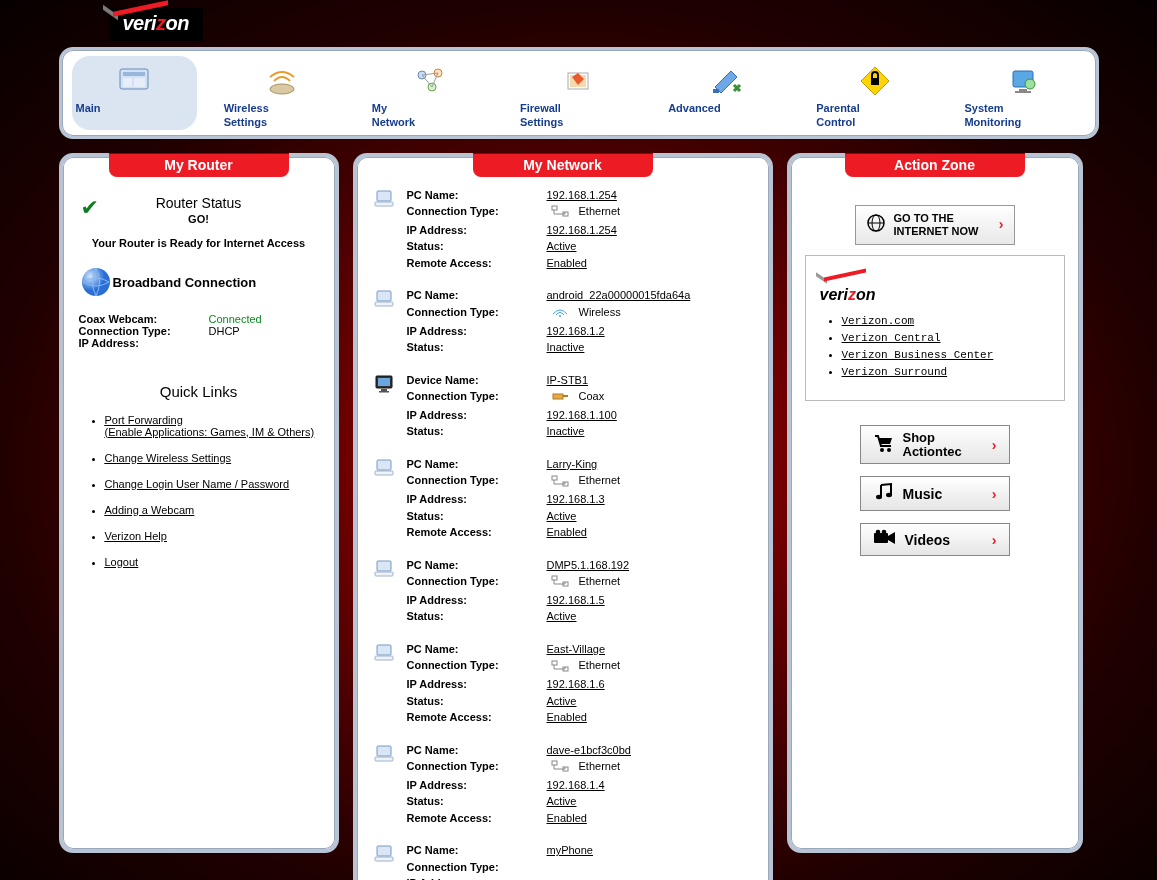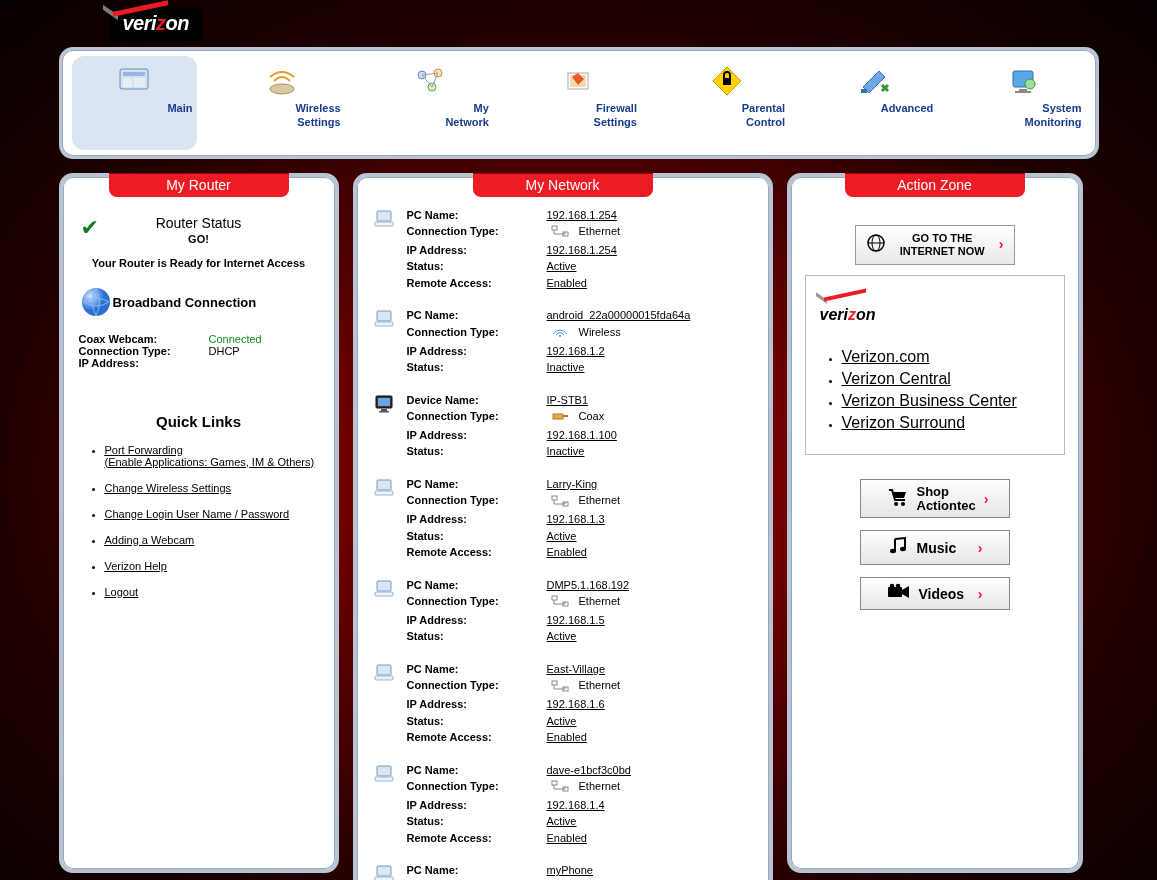--- a/index.html
+++ b/index.html
@@ -23,24 +23,24 @@
   background: #fff;
   border: 3px solid #b8c4d4;
   border-radius: 14px;
   padding: 6px 10px;
   display: flex;
   justify-content: space-between;
   box-shadow: inset 0 0 0 1px #9aa8bb;
 }
 .nav-item {
   width: 125px;
-  text-align: right;
-  padding: 6px 4px 20px 4px;
+  text-align: left;
+  padding: 6px 4px 0 4px;
   cursor: pointer;
-  border-radius: 12px;
+  border-radius: 18px;
   font-size: 11px;
   font-weight: bold;
   color: #163c8c;
   line-height: 1.25;
 }
 .nav-item.active { background: #dbe5f1; }
 .nav-icon { height: 38px; display: flex; align-items: center; justify-content: center; margin-bottom: 2px; }
 .nav-icon svg { width: 40px; height: 36px; }
 .columns { display: flex; gap: 14px; margin-top: 14px; align-items: flex-start; }
 .panel {
@@ -50,67 +50,67 @@
   box-shadow: inset 0 0 0 1px #9aa8bb;
   position: relative;
   padding-top: 18px;
 }
 .col-left { width: 280px; min-height: 700px; }
 .col-mid  { width: 420px; min-height: 700px; }
 .col-right{ width: 296px; min-height: 700px; }
 .panel-title {
   position: absolute; top: -4px; left: 50%; transform: translateX(-50%);
   min-width: 180px; padding: 4px 30px; text-align: center;
-  background: #ed1c24; color: #fff; font-weight: normal; font-size: 14px;
+  background: #ed1c24; color: #fff; font-weight: bold; font-size: 14px;
   border-radius: 0 0 8px 8px; box-shadow: 0 1px 0 #900 inset;
 }
 .inner { padding: 12px 16px 18px 16px; }
 .rs-block { text-align: center; margin-top: 8px; position: relative; }
 .rs-check { position: absolute; left: 2px; top: 0; color: #0a7f1f; font-size: 22px; }
 .rs-title { font-weight: normal; font-size: 14px; }
 .rs-go   { font-weight: bold; font-size: 11px; margin-top: 2px; }
 .rs-msg  { font-weight: bold; font-size: 11px; margin-top: 12px; }
 .bb-row { display: flex; align-items: center; margin-top: 16px; }
 .bb-title { font-weight: bold; font-size: 13px; }
 .kv { margin-top: 12px; font-size: 11px; }
 .kv-row { display: flex; }
 .kv-row .k { width: 130px; font-weight: bold; }
 .kv-row .v { }
 .green { color: #0a8a1f; }
-.ql-title { text-align: center; font-weight: bold; font-size: 15px; margin-top: 44px; }
+.ql-title { text-align: center; font-weight: normal; font-size: 15px; margin-top: 34px; }
 .ql-list { list-style: disc; margin: 14px 0 0 26px; }
 .ql-list li { margin-bottom: 14px; font-size: 11px; text-decoration: underline; }
 .ql-list a { color: #000; }
 .device { display: flex; gap: 10px; margin-bottom: 16px; font-size: 11px; }
 .dev-icon { width: 24px; flex-shrink: 0; padding-top: 2px; }
 .dev-grid .row { display: flex; line-height: 1.5; }
 .dev-grid .dk { width: 140px; font-weight: bold; }
 .dev-grid .dv { min-width: 160px; text-decoration: underline; }
 .conn-type-val { display: inline-flex; align-items: center; gap: 6px; min-width: 96px; }
 .conn-type-val .ci { width: 26px; display:inline-flex; justify-content:center; }
 .action-btn {
   display: flex; align-items: center; gap: 8px; background: linear-gradient(#fff,#e8e8e8);
   border: 1px solid #999; padding: 6px 10px; width: 160px; margin: 16px auto 10px auto;
-  cursor: pointer; font-weight: bold; font-size: 11px; line-height: 1.2; text-align: center;
+  cursor: pointer; font-weight: bold; font-size: 11px; line-height: 1.2;
 }
 .action-btn .chev { margin-left: auto; color: #ed1c24; font-weight: bold; font-size: 14px; }
 .az-box { border: 1px solid #bbb; margin: 10px 14px; padding: 14px 14px 18px 14px; }
-.az-logo { position: relative; margin-bottom: 24px; height: 34px; }
+.az-logo { position: relative; margin-bottom: 10px; height: 34px; }
 .az-logo .t { font-weight: bold; font-style: italic; font-size: 16px; position:absolute; bottom:0; left:0; }
 .az-logo .t .z { color: #ed1c24; }
 .az-logo .swoosh { position:absolute; left:-4px; top:0; width:52px; height:18px; }
 .az-logo .swoosh::before{ content:""; position:absolute; left:0; top:6px; width:11px; height:4px; background:#999; transform:skewY(35deg);}
 .az-logo .swoosh::after{ content:""; position:absolute; left:8px; top:3px; width:42px; height:4px; background:#ed1c24; transform:skewY(-12deg);}
 .az-links { list-style: disc; margin-left: 22px; }
 .az-links li { margin-bottom: 4px; }
-.az-links a { color: #000; font-size: 16px; }
+.az-links a { color: #000; font-size: 11px; font-family: Liberation Mono, monospace; }
 .az-buttons { margin: 24px 14px 0 14px; display:flex; flex-direction:column; align-items:center; gap: 12px;}
 .az-btn {
   width: 150px; display:flex; align-items:center; gap:8px;
-  background: linear-gradient(#fff,#e5e5e5); border:1px solid #888; padding:5px 26px;
+  background: linear-gradient(#fff,#e5e5e5); border:1px solid #888; padding:5px 12px;
   cursor:pointer; font-weight:bold; font-size:14px; font-family: Arial, sans-serif;
 }
 .az-btn .chev { margin-left:auto; color:#ed1c24; }
 .az-btn .sub { font-size:13px; line-height:1.05; }
 </style>
 </head>
 <body>
 
 <div class="container">
   <div class="logo-block">
@@ -159,37 +159,37 @@
             <rect x="10" y="10" width="20" height="16" fill="#fff" stroke="#aaa"></rect>
             <path d="M12 12 L28 12 L28 24 L12 24 Z" fill="#f7d9b0"></path>
             <path d="M14 14 L20 10 L26 16 L20 22 Z" fill="#e85b2b"></path>
           </svg>
         </div>
         <div>Firewall<br>Settings</div>
       </div>
       <div class="nav-item">
         <div class="nav-icon">
           <svg viewBox="0 0 40 36">
-            <polygon points="20,4 34,18 20,32 6,18" fill="#ffd400" stroke="#c79a00" stroke-width="1"></polygon>
-            <rect x="16" y="15" width="8" height="7" fill="#000"></rect>
-            <path d="M17 15 v-3 a3 3 0 0 1 6 0 v3" fill="none" stroke="#000" stroke-width="2"></path>
-          </svg>
-        </div>
-        <div>Parental<br>Control</div>
-      </div>
-      <div class="nav-item">
-        <div class="nav-icon">
-          <svg viewBox="0 0 40 36">
             <path d="M8 24 L24 8 L30 14 L14 30 Z" fill="#6fa8e6" stroke="#3a6fb0"></path>
             <rect x="6" y="26" width="6" height="4" fill="#3a6fb0"></rect>
             <line x1="27" y1="22" x2="33" y2="28" stroke="#3a8f3a" stroke-width="3"></line>
             <line x1="33" y1="22" x2="27" y2="28" stroke="#3a8f3a" stroke-width="3"></line>
           </svg>
         </div>
         <div>Advanced</div>
+      </div>
+      <div class="nav-item">
+        <div class="nav-icon">
+          <svg viewBox="0 0 40 36">
+            <polygon points="20,4 34,18 20,32 6,18" fill="#ffd400" stroke="#c79a00" stroke-width="1"></polygon>
+            <rect x="16" y="15" width="8" height="7" fill="#000"></rect>
+            <path d="M17 15 v-3 a3 3 0 0 1 6 0 v3" fill="none" stroke="#000" stroke-width="2"></path>
+          </svg>
+        </div>
+        <div>Parental<br>Control</div>
       </div>
       <div class="nav-item">
         <div class="nav-icon">
           <svg viewBox="0 0 40 36">
             <rect x="10" y="8" width="20" height="16" rx="2" fill="#5aa7e6" stroke="#2a6fb0"></rect>
             <rect x="16" y="26" width="8" height="2" fill="#888"></rect>
             <rect x="12" y="28" width="16" height="2" fill="#888"></rect>
             <circle cx="27" cy="21" r="5" fill="#9de09d" stroke="#3a8f3a"></circle>
           </svg>
         </div>

